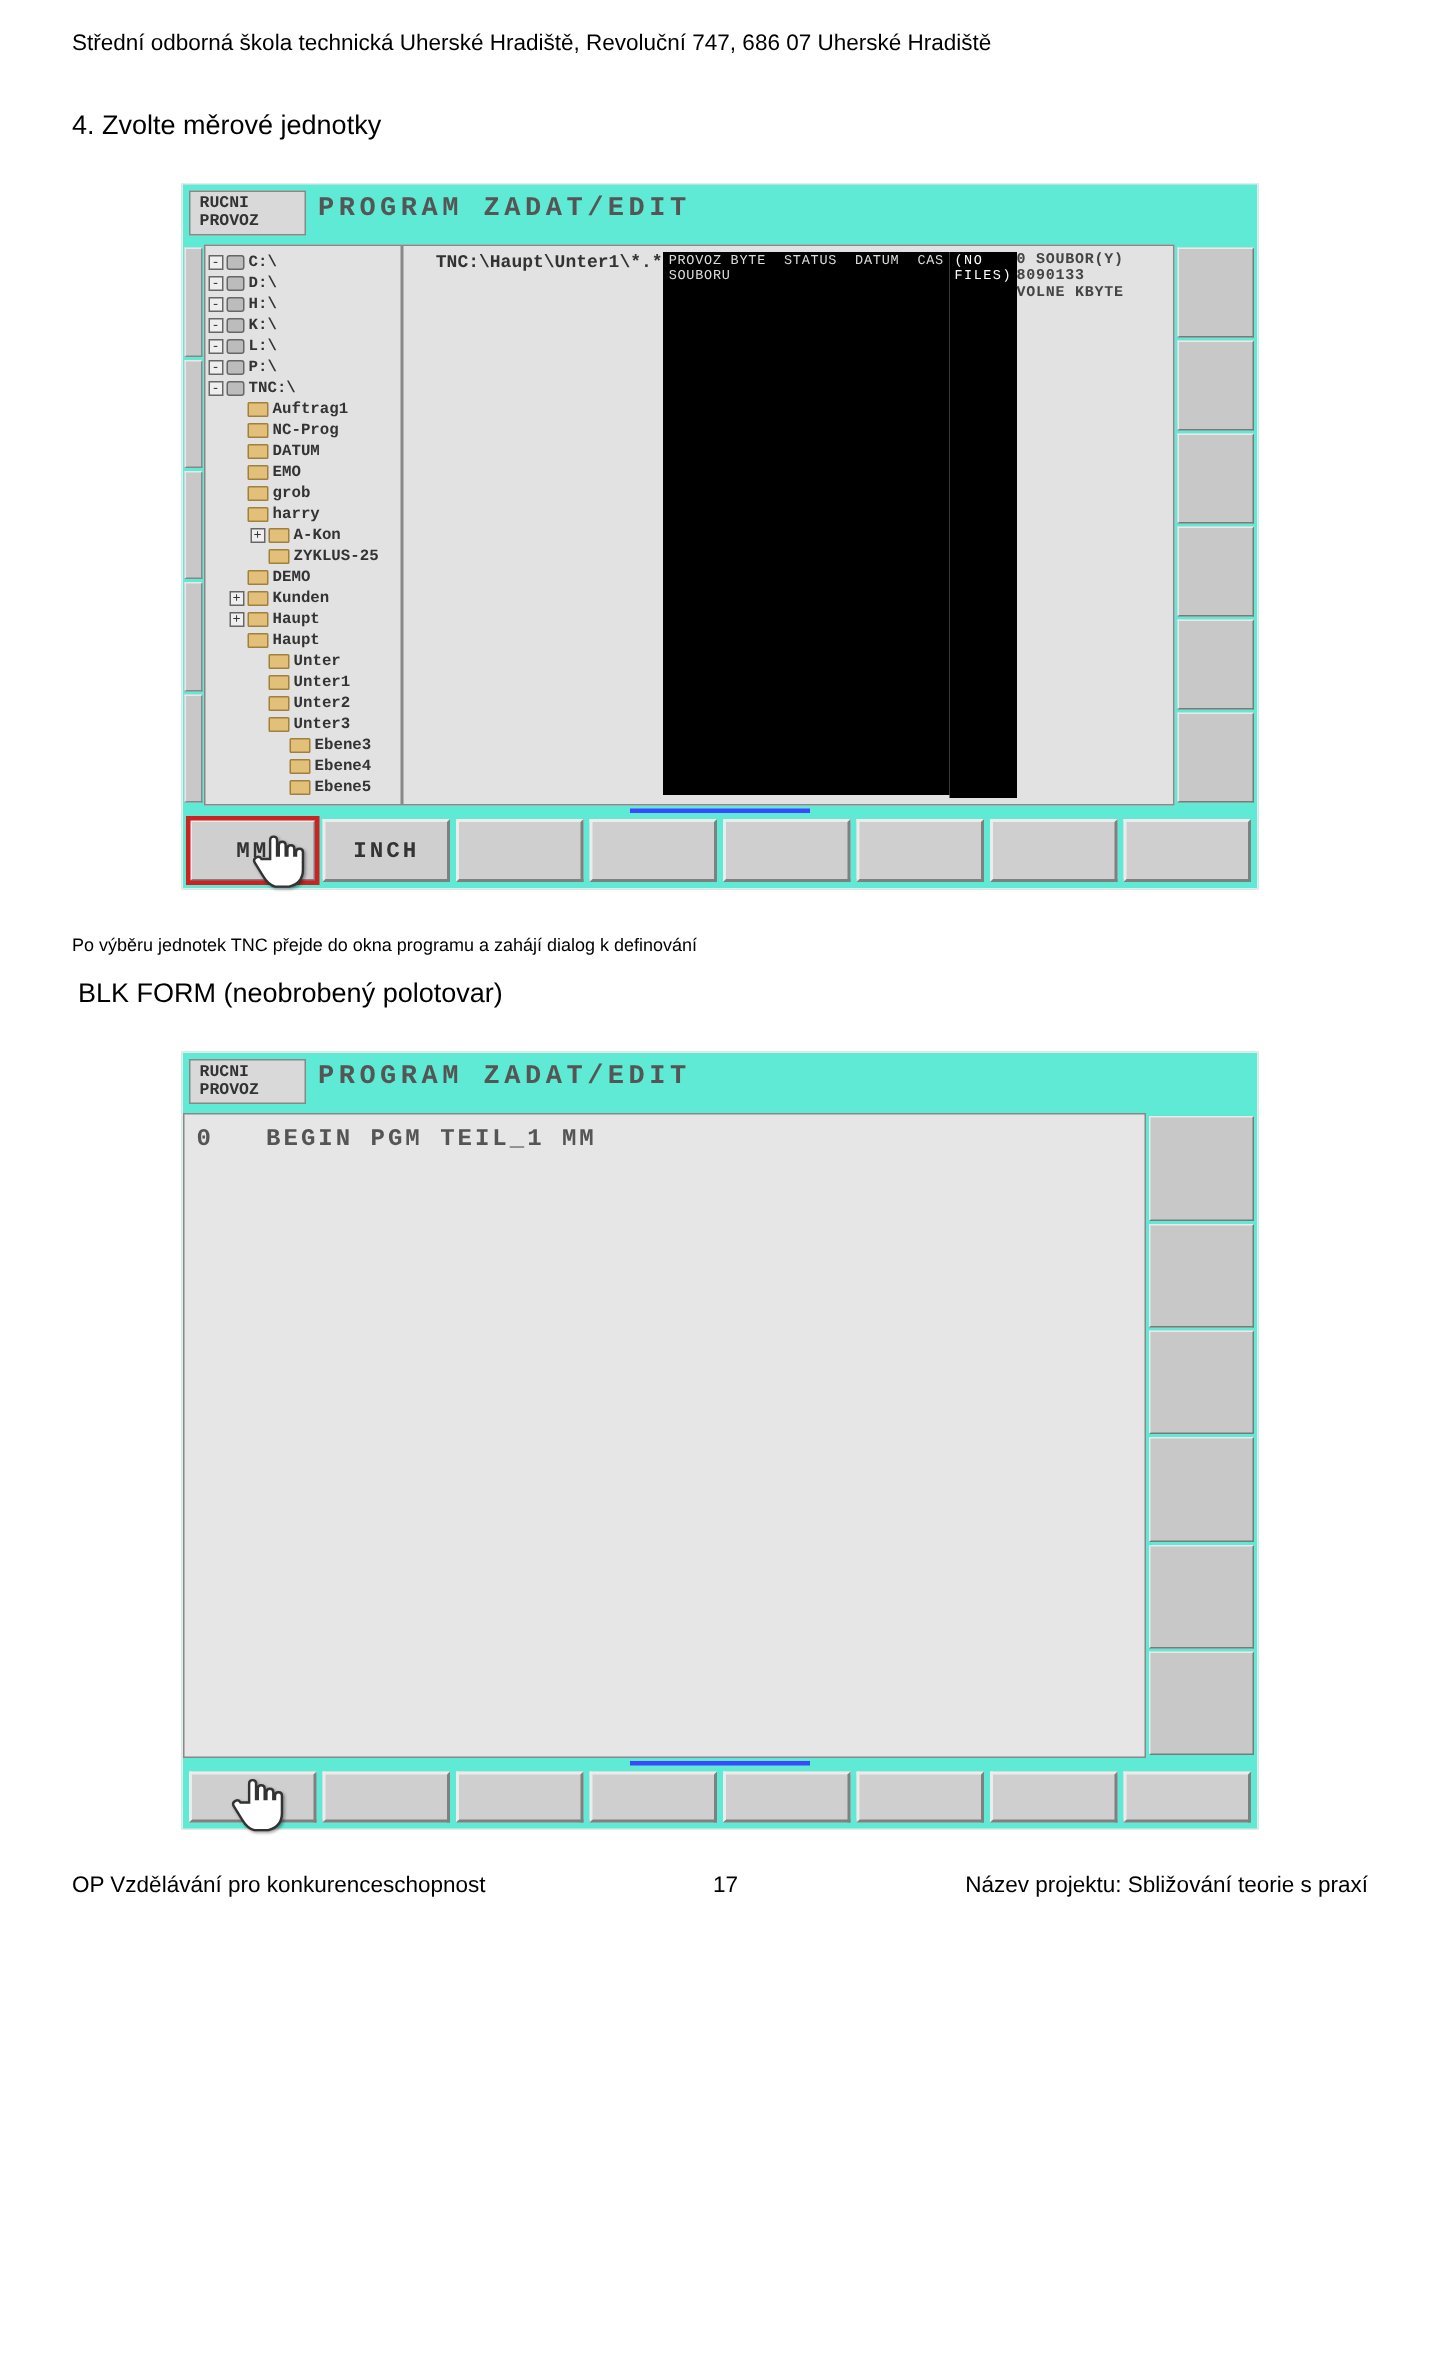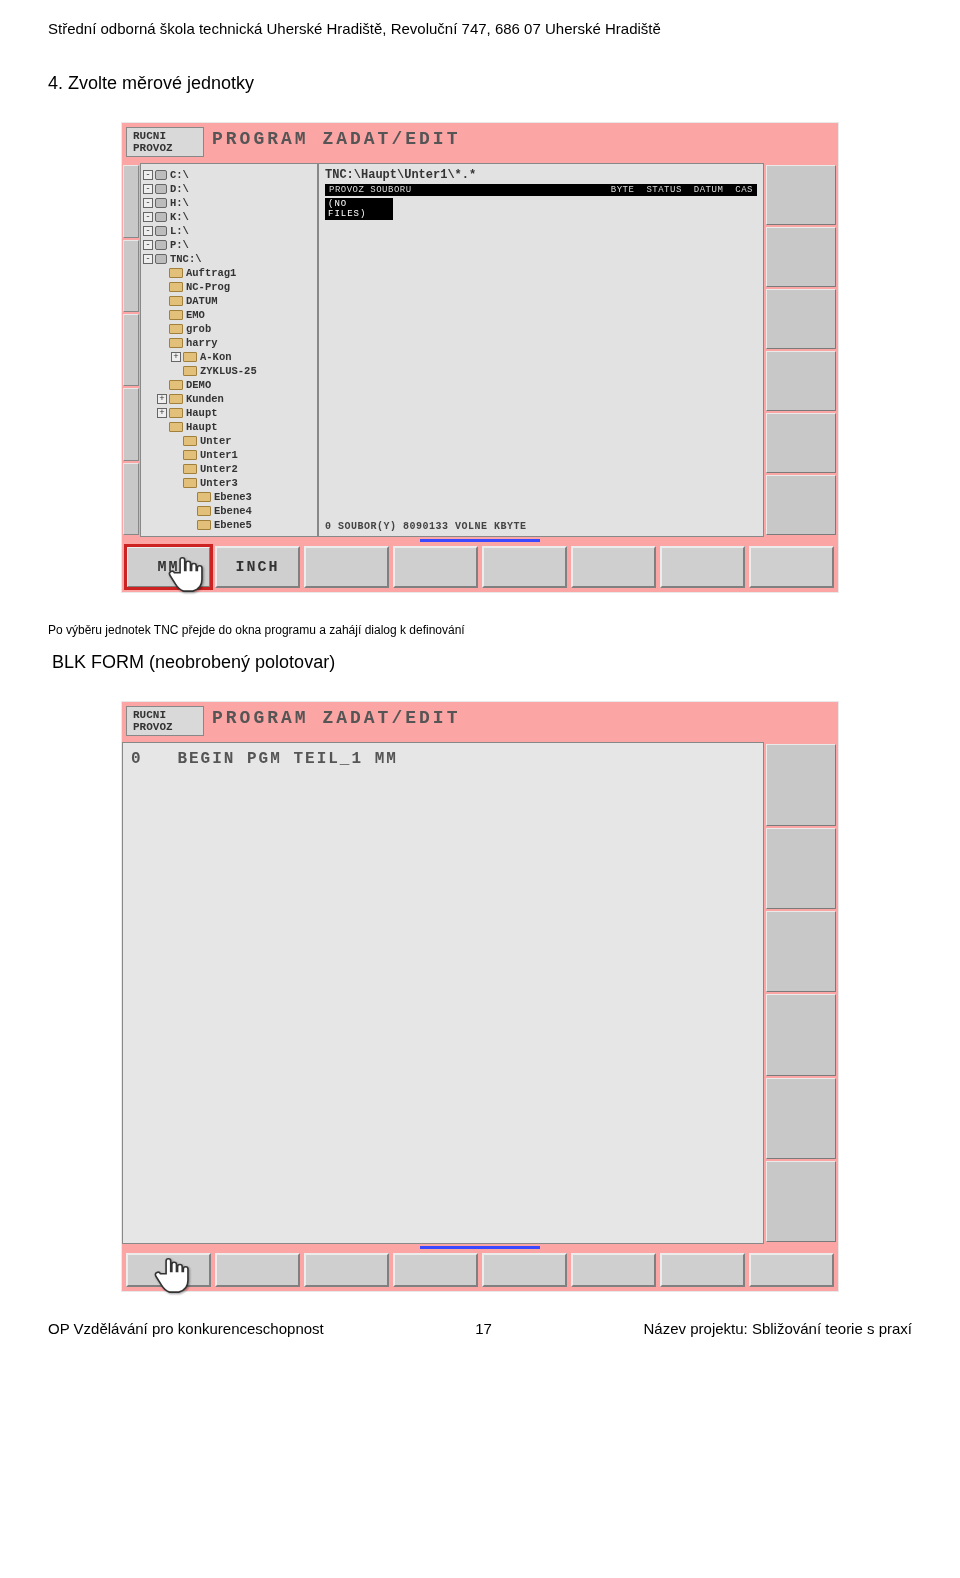--- a/index.html
+++ b/index.html
@@ -13,21 +13,21 @@
   }
   .doc-header { font-size: 15px; margin-bottom: 36px; }
   .section-title { font-size: 18px; margin-bottom: 28px; }
   .body-text { font-size: 12px; margin: 28px 0 8px 0; line-height: 1.6; }
   .body-text2 { font-size: 18px; margin: 0 0 24px 4px; line-height: 1.6; }
 
   
   .screen {
     width: 718px;
     margin: 0 auto 28px auto;
-    background: #fca5a5;
+    background: #5eead4;
     border: 1px solid #e9e9e9;
     position: relative;
   }
   .screen-titlebar {
     display: flex;
     align-items: flex-start;
     padding: 4px 4px 6px 4px;
     gap: 8px;
   }
   .mode-box {
@@ -104,26 +104,25 @@
   }
   .tree-icon.disk {
     background:#bcbcbc; border:1px solid #666; border-radius:2px; width:12px; height:10px;
   }
   .tree-label { font-weight: bold; color:#333; }
 
   .s1-main {
     flex: 1;
     background: #e2e2e2;
     border: 1px solid #888;
-    padding: 4px 6px;
+    padding: 4px 22px;
     font-family: "Courier New", monospace;
     font-size: 11px;
     color: #333;
     display: flex;
-    flex-direction: column;
   }
   .s1-path { font-weight: bold; font-size: 12px; margin-bottom: 2px; }
   .s1-colhdr {
     background: #000; color: #ddd;
     font-size: 9px; letter-spacing: 0.5px;
     padding: 1px 4px; margin-bottom: 2px;
     display:flex; justify-content:space-between;
   }
   .s1-nofiles {
     background:#000; color:#fff; font-size:9px;
@@ -167,21 +166,21 @@
 
   
   .hand {
     position:absolute; width:46px; height:46px; pointer-events:none;
   }
   .hand svg { filter: drop-shadow(1px 1px 1px rgba(0,0,0,.4)); }
 
   
   .s2-body {
     display:flex; align-items:stretch;
-    height: 502px;
+    height: 430px;
   }
   .s2-main {
     flex:1;
     background:#e6e6e6;
     border:1px solid #888;
     font-family:"Courier New",monospace;
     font-size:16px; font-weight:bold; letter-spacing:2px;
     color:#555; padding:6px 8px;
   }
   .code-line { white-space:pre; line-height:1.35; }

